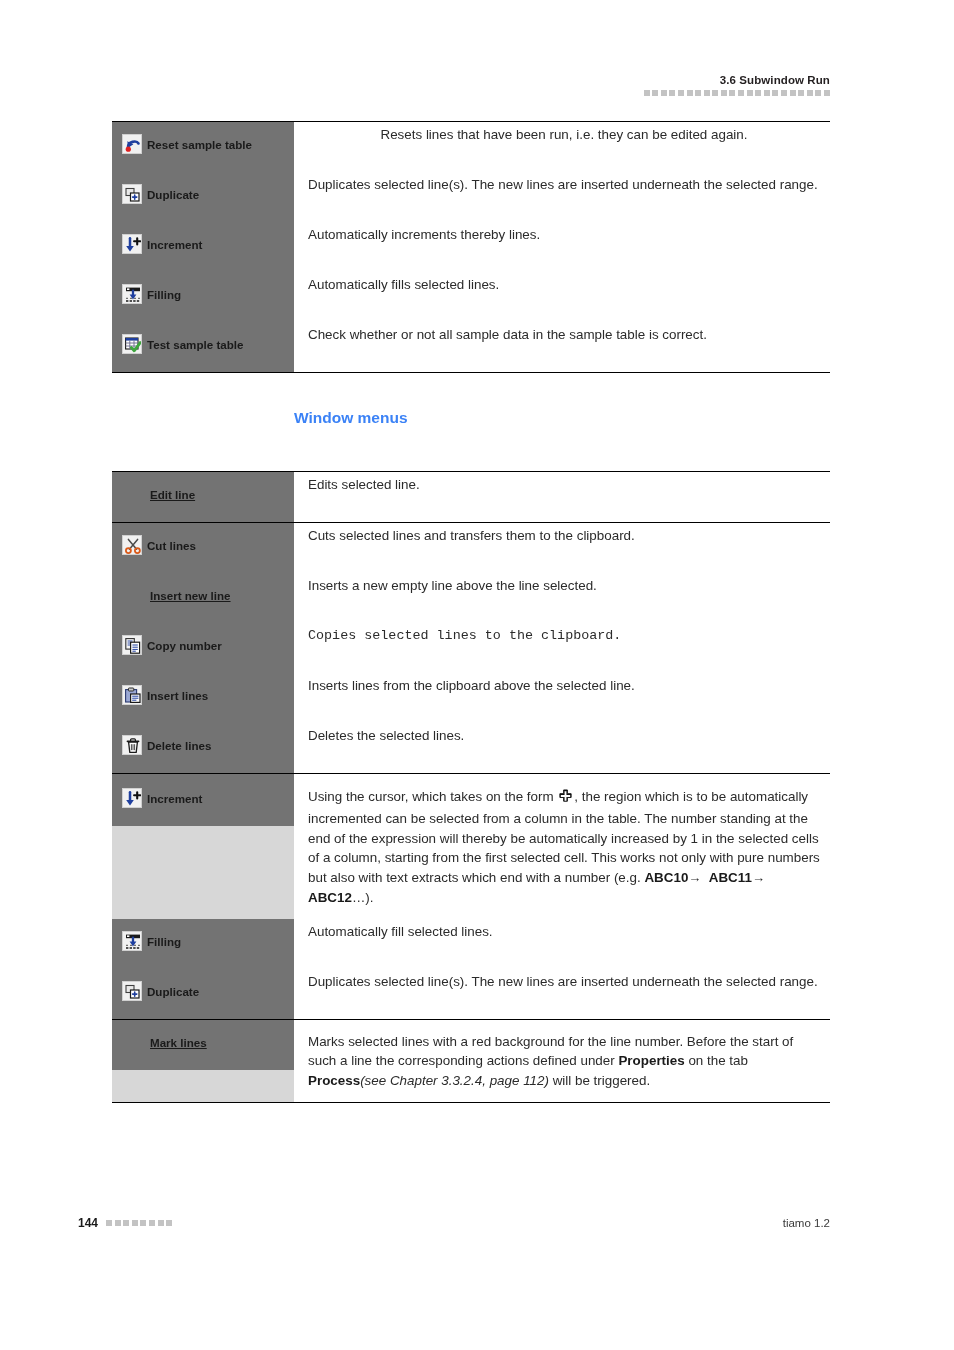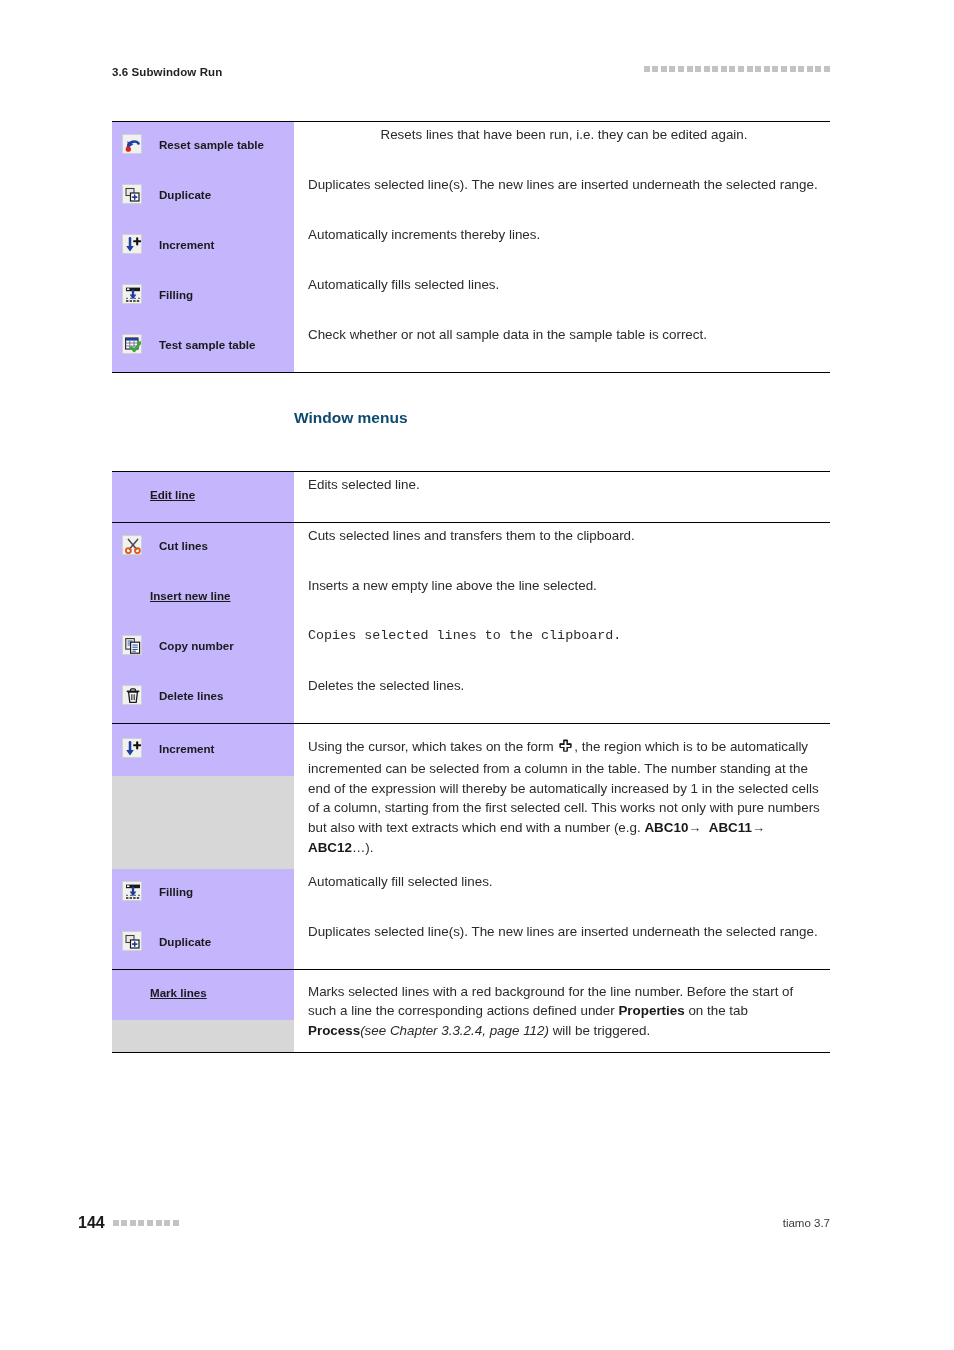--- a/index.html
+++ b/index.html
@@ -21,25 +21,26 @@
     inset: 0;
     width: 954px;
     height: 1350px;
   }
 
   
   .header {
     position: absolute;
     left: 112px;
     right: 124px;
-    top: 66px;
+    top: 74px;
     height: 22px;
     display: flex;
-    align-items: flex-start;
+    align-items: flex-end;
     justify-content: space-between;
+    flex-direction: column;
   }
   .header-title {
     font-size: 11.5px;
     font-weight: bold;
     letter-spacing: 0.1px;
     color: #231f20;
   }
   .sqrow {
     display: flex;
     gap: 2.6px;
@@ -70,26 +71,26 @@
   }
   .col-desc {
     width: 536px;
     background: #ffffff;
   }
 
   .rule-top td { border-top: 1.4px solid #000; }
   .rule-bot td { border-bottom: 1.4px solid #000; }
 
   .cell-label {
-    background: #c4b5fd;
+    background: #737373;
     padding: 12px 8px 12px 10px;
     min-height: 26px;
     display: flex;
     align-items: flex-start;
-    gap: 17px;
+    gap: 5px;
     font-size: 11.6px;
     font-weight: bold;
     color: #1a1a1a;
     line-height: 1.35;
   }
   .cell-label.noicon {
     padding-left: 38px;
     text-decoration: underline;
   }
   .cell-label .lbl { padding-top: 3px; }
@@ -118,21 +119,21 @@
   
   .prose {
     position: absolute;
     left: 294px;
     width: 540px;
   }
   .prose h2 {
     margin: 0 0 8px 0;
     font-size: 15.5px;
     font-weight: bold;
-    color: #0c4a6e;
+    color: #3b82f6;
   }
   .prose p {
     margin: 0;
     font-size: 13.6px;
     color: #2b2b2b;
   }
 
   
   .footer {
     position: absolute;
@@ -143,21 +144,21 @@
     display: flex;
     align-items: center;
     justify-content: space-between;
   }
   .footer-left {
     display: flex;
     align-items: center;
     gap: 8px;
   }
   .pagenum {
-    font-size: 16px;
+    font-size: 12px;
     font-weight: bold;
     color: #1a1a1a;
   }
   .footer-right {
     font-size: 11.5px;
     color: #3a3a3a;
   }
 
   b, strong { font-weight: bold; color: #1a1a1a; }
   i, em { font-style: italic; }
@@ -357,20 +358,38 @@
                   <path d="M8.4 8 h5.4 M8.4 10.2 h5.4 M8.4 12.4 h5.4 M8.4 14.2 h3.4" stroke="#1f3f9e" stroke-width="1"></path>
                 </svg>
               </span>
               <span class="lbl">Copy number</span>
             </div>
           </td>
           <td>
             <div class="cell-desc" style="padding-top: 3px; font-family: Liberation Mono, monospace;">Copies selected lines to the clipboard.</div>
           </td>
         </tr>
+        <tr>
+          <td>
+            <div class="cell-label">
+              <span class="ico">
+                <svg width="18" height="18" viewBox="0 0 18 18">
+                  <rect x="1.6" y="2.6" width="11" height="12.4" fill="#9aa8d4" stroke="#2a3a70" stroke-width="1.1"></rect>
+                  <rect x="4.4" y="1" width="5.4" height="3" rx="0.8" fill="#c9c9c9" stroke="#2a2a2a" stroke-width="1"></rect>
+                  <rect x="6.6" y="7" width="9.4" height="8.4" fill="#ffffff" stroke="#1a1a1a" stroke-width="1.2"></rect>
+                  <path d="M8.2 9.2 h6.2 M8.2 11.2 h6.2 M8.2 13.2 h4.2" stroke="#1f3f9e" stroke-width="1"></path>
+                </svg>
+              </span>
+              <span class="lbl">Insert lines</span>
+            </div>
+          </td>
+          <td>
+            <div class="cell-desc" style="padding-top: 3px;">Inserts lines from the clipboard above the selected line.</div>
+          </td>
+        </tr>
         <tr class="rule-bot">
           <td>
             <div class="cell-label">
               <span class="ico">
                 <svg width="18" height="18" viewBox="0 0 18 18">
                   <path d="M3.4 4.4 h11.2" stroke="#1a1a1a" stroke-width="1.6" stroke-linecap="round"></path>
                   <path d="M6.6 4.2 v-1.4 a1 1 0 0 1 1 -1 h2.8 a1 1 0 0 1 1 1 v1.4" fill="none" stroke="#1a1a1a" stroke-width="1.2"></path>
                   <path d="M4.6 5.2 L5.8 15.4 h6.4 L13.4 5.2 Z" fill="#ffffff" stroke="#1a1a1a" stroke-width="1.3" stroke-linejoin="round"></path>
                   <path d="M7.4 7.2 v6 M9 7.2 v6 M10.6 7.2 v6" stroke="#4a4a4a" stroke-width="1"></path>
                 </svg>
@@ -459,16 +478,16 @@
           <i></i>
           <i></i>
           <i></i>
           <i></i>
           <i></i>
           <i></i>
           <i></i>
           <i></i>
         </span>
     </div>
-    <div class="footer-right">tiamo 3.7</div>
+    <div class="footer-right">tiamo 1.2</div>
   </div>
 
 </div>
 
 </body></html>

